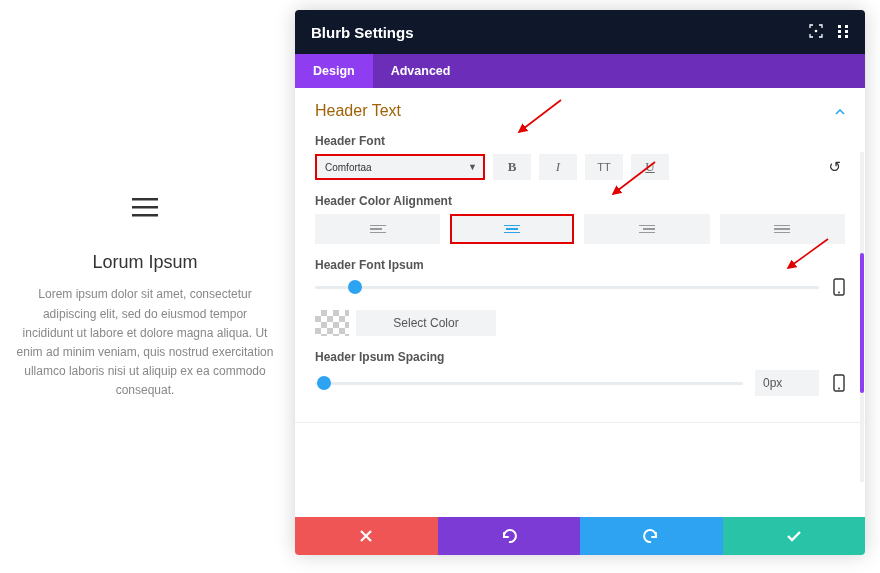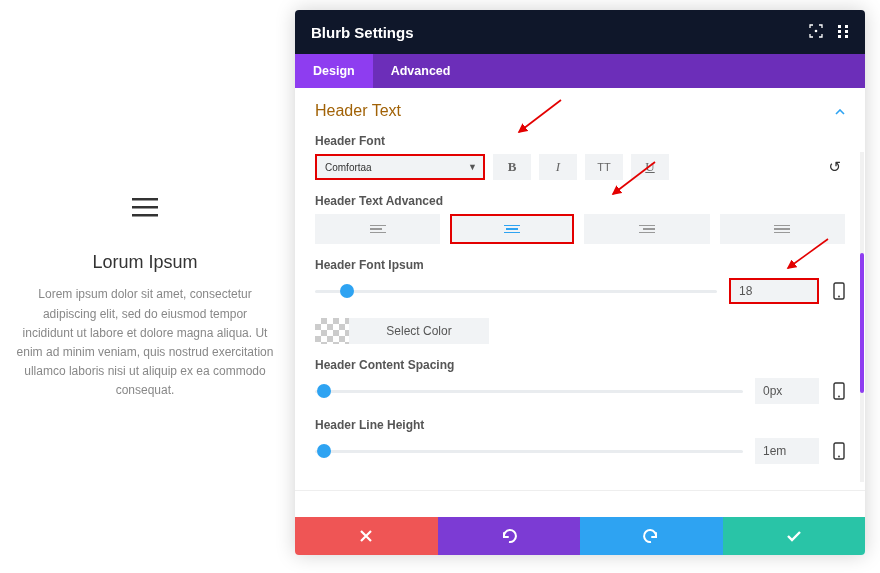--- a/index.html
+++ b/index.html
@@ -177,21 +177,21 @@
   .slider-value.highlight {
     border: 2px solid #e30000; width: 90px;
   }
   .device-icon {
     width: 14px; color: #333; font-size: 14px; cursor: pointer;
     padding: 0 2px;
     display: inline-block;
   }
   .device-icon svg { display:block; }
 
-  .color-row { display:flex; align-items:center; gap:0; }
+  .color-row { display:flex; align-items:center; gap:7px; }
   .swatch {
     width: 34px; height: 26px;
     background:
       linear-gradient(45deg,#ccc 25%,transparent 25%) 0 0/12px 12px,
       linear-gradient(45deg,transparent 75%,#ccc 75%) 0 0/12px 12px,
       linear-gradient(45deg,transparent 75%,#ccc 75%) 6px 6px/12px 12px,
       linear-gradient(45deg,#ccc 25%,transparent 25%) 6px 6px/12px 12px,
       #fff;
   }
   .select-color {
@@ -296,21 +296,21 @@
             </div>
             <div class="style-btn style-b">B</div>
             <div class="style-btn style-i">I</div>
             <div class="style-btn style-tt">TT</div>
             <div class="style-btn style-u">U</div>
             <span class="reset-icon">↺</span>
           </div>
         </div>
 
         <div class="field">
-          <div class="field-label">Header Text Advanced</div>
+          <div class="field-label">Header Color Alignment</div>
           <div class="align-row">
             <div class="align-btn">
               <div class="align-glyph" style="align-items:flex-start;">
                 <span class="al-l1"></span>
                     <span class="al-l2"></span>
                     <span class="al-l1"></span>
               </div>
             </div>
             <div class="align-btn highlight">
               <div class="align-glyph active">
@@ -335,68 +335,52 @@
             </div>
           </div>
         </div>
 
         <div class="field">
           <div class="field-label">Header Font Ipsum</div>
           <div class="slider-row">
             <div class="slider-track">
               <div class="slider-handle" style="left:8%;"></div>
             </div>
-            <div class="slider-value highlight">18</div>
             <span class="device-icon">
               <svg width="12" height="18" viewBox="0 0 12 18" fill="none" stroke="#333" stroke-width="1.4">
                     <rect x="1" y="1" width="10" height="16" rx="1.5"></rect>
                     <circle cx="6" cy="14.5" r="0.9" fill="#333" stroke="none"></circle>
                   </svg>
             </span>
           </div>
         </div>
 
         <div class="field">
           <div class="color-row">
             <div class="swatch"></div>
             <div class="select-color">Select Color</div>
           </div>
         </div>
 
         <div class="field">
-          <div class="field-label">Header Content Spacing</div>
+          <div class="field-label">Header Ipsum Spacing</div>
           <div class="slider-row">
             <div class="slider-track">
               <div class="slider-handle" style="left:2%;"></div>
             </div>
             <div class="slider-value">0px</div>
             <span class="device-icon">
               <svg width="12" height="18" viewBox="0 0 12 18" fill="none" stroke="#333" stroke-width="1.4">
                     <rect x="1" y="1" width="10" height="16" rx="1.5"></rect>
                     <circle cx="6" cy="14.5" r="0.9" fill="#333" stroke="none"></circle>
                   </svg>
             </span>
           </div>
         </div>
 
-        <div class="field">
-          <div class="field-label">Header Line Height</div>
-          <div class="slider-row">
-            <div class="slider-track">
-              <div class="slider-handle" style="left:2%;"></div>
-            </div>
-            <div class="slider-value">1em</div>
-            <span class="device-icon">
-              <svg width="12" height="18" viewBox="0 0 12 18" fill="none" stroke="#333" stroke-width="1.4">
-                    <rect x="1" y="1" width="10" height="16" rx="1.5"></rect>
-                    <circle cx="6" cy="14.5" r="0.9" fill="#333" stroke="none"></circle>
-                  </svg>
-            </span>
-          </div>
-        </div>
 
       </div>
     </div>
 
     <div class="section" style="border-bottom:none;">
       <div class="section-header">
         
         
       </div>
     </div>

